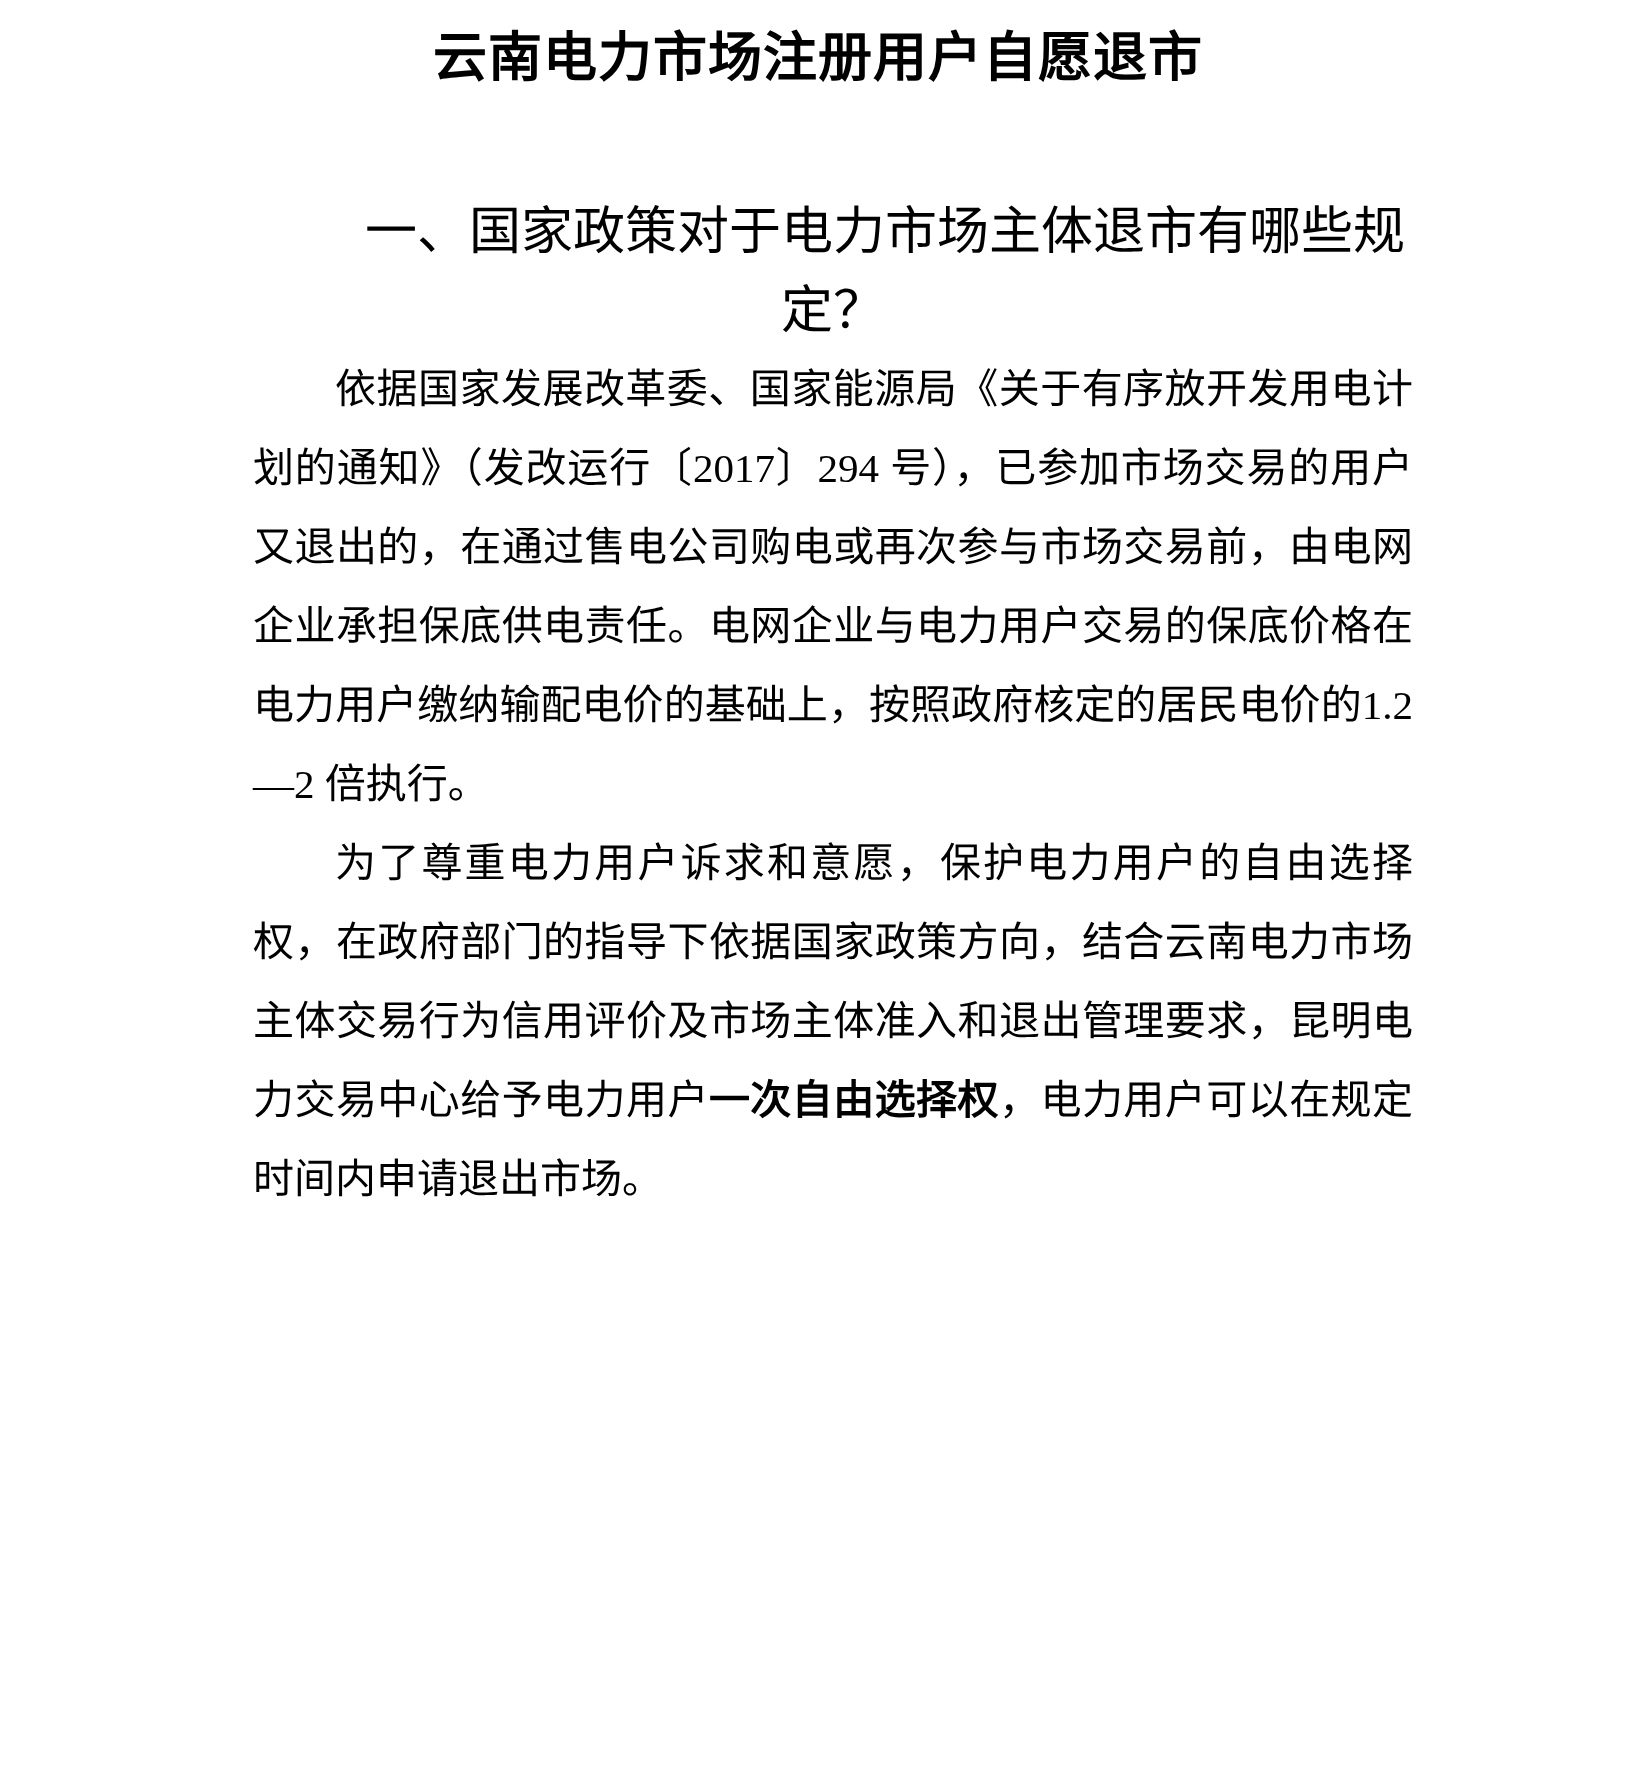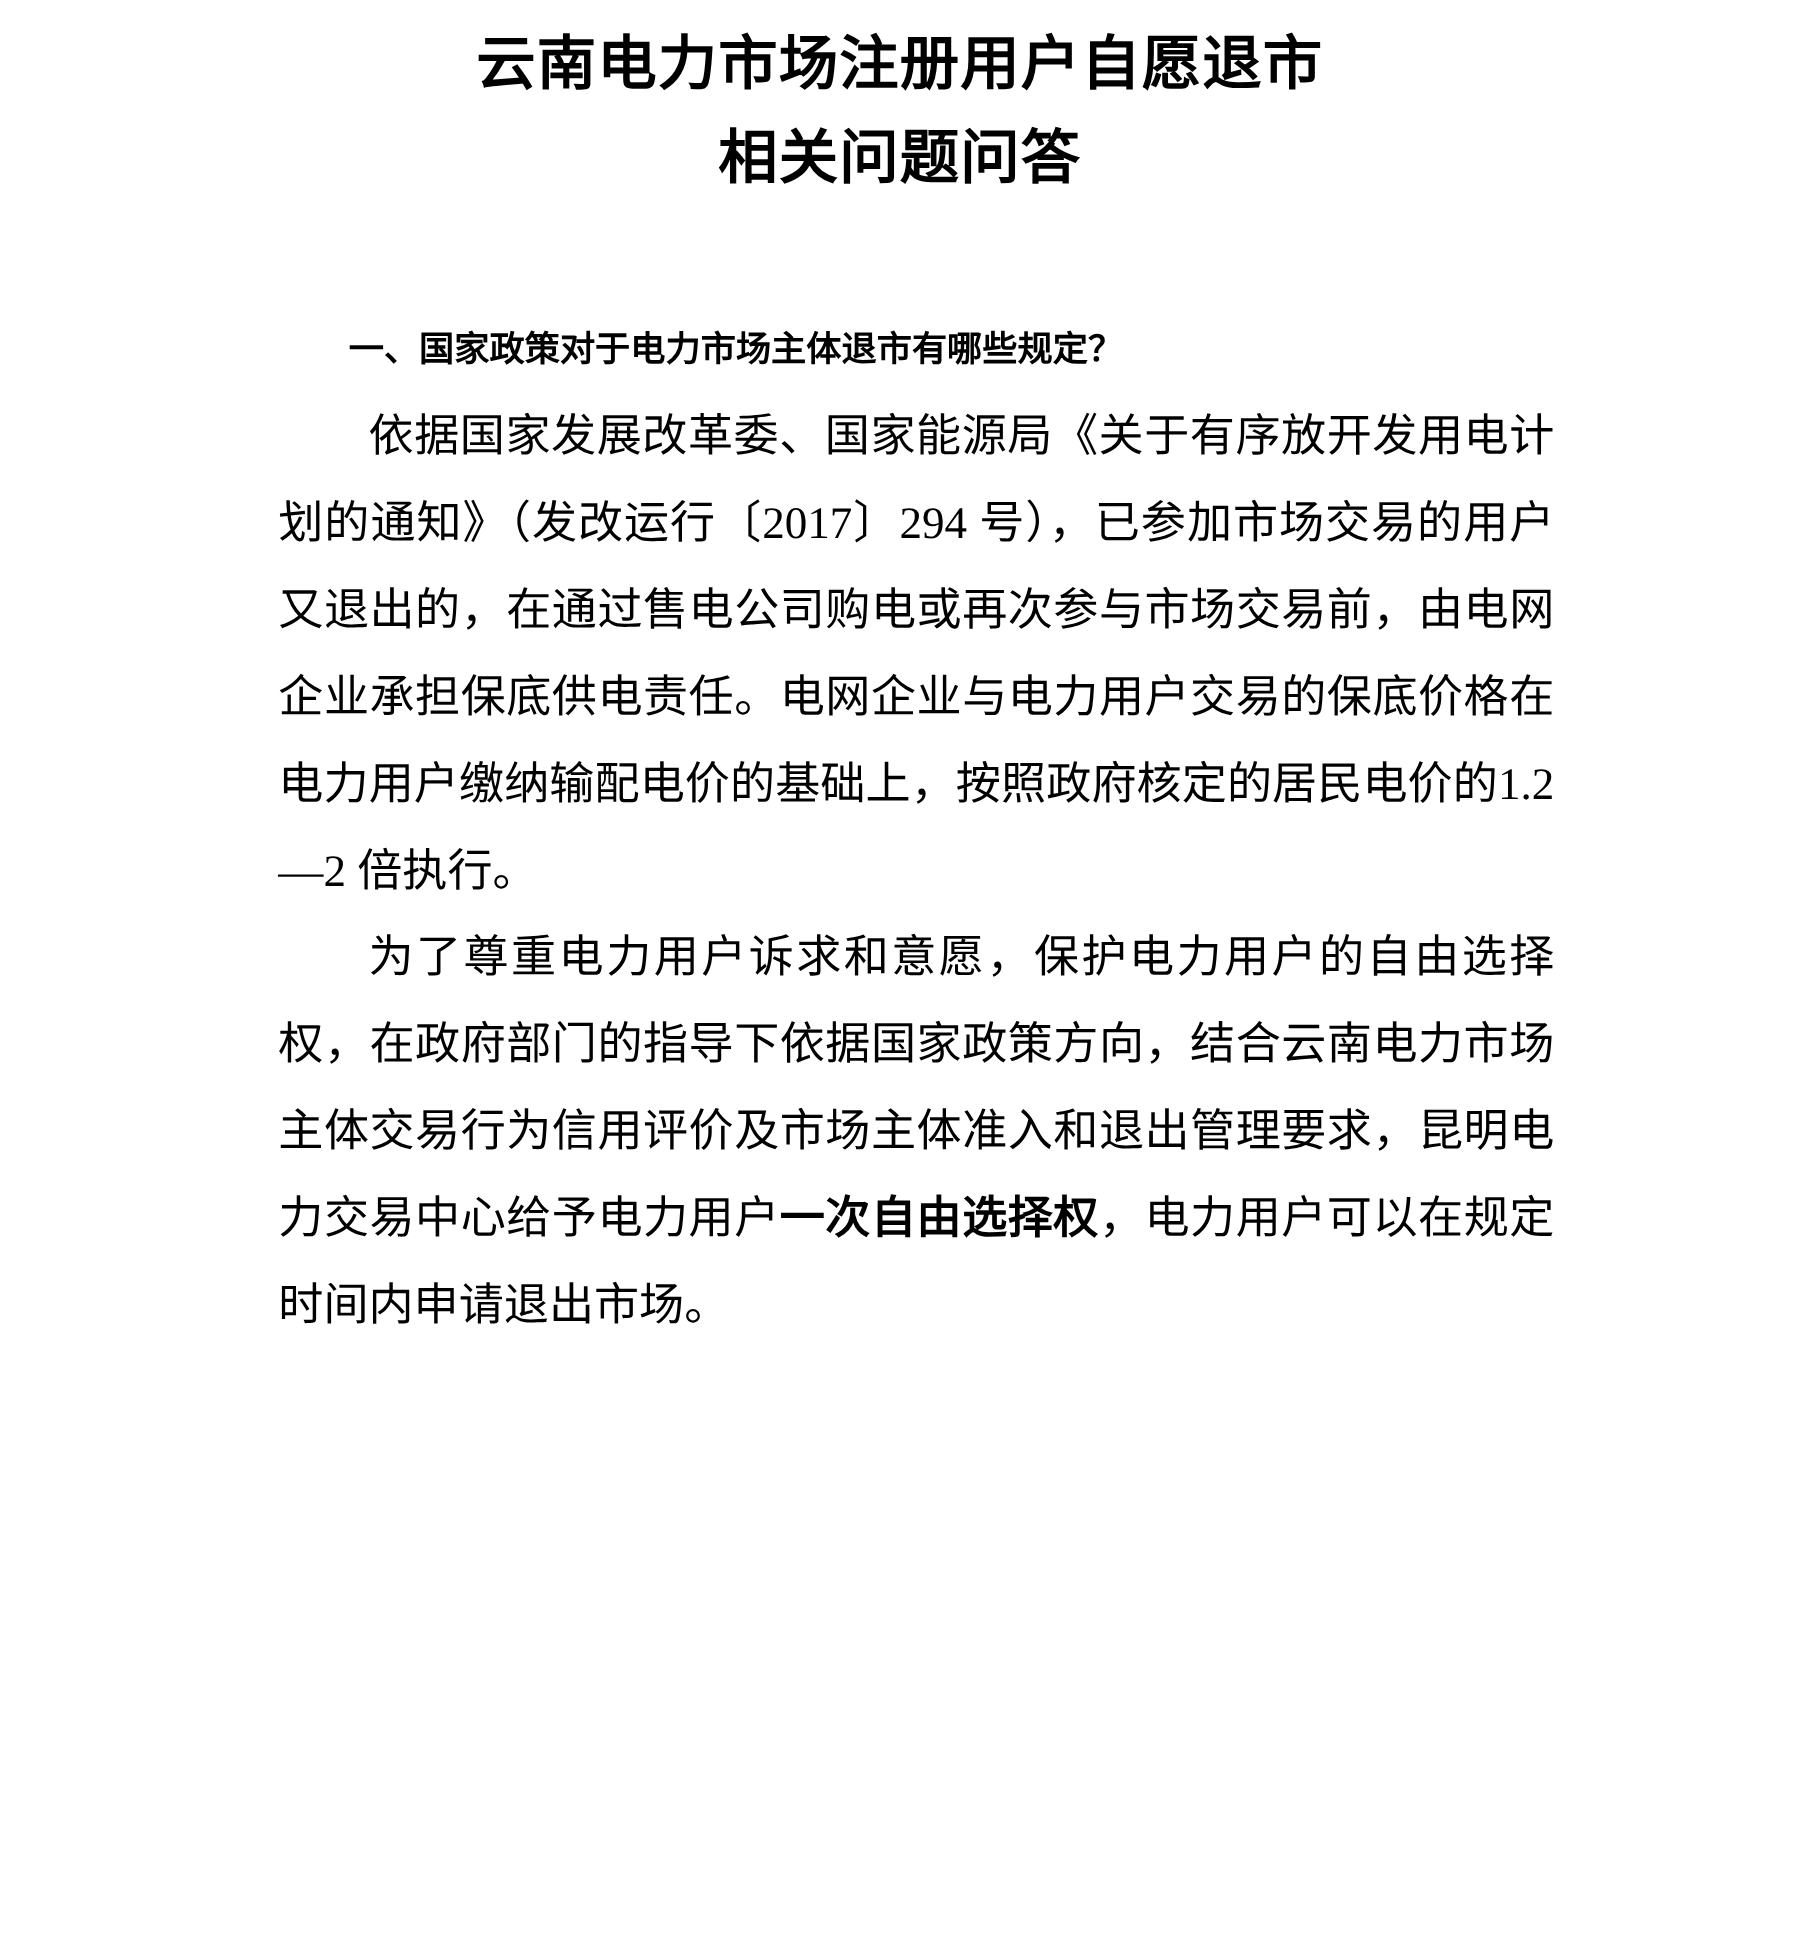--- a/index.html
+++ b/index.html
@@ -27,42 +27,41 @@
     margin-left: 253px;
     width: 1160px;
     padding-top: 92px;
     font-size: 41px;
     line-height: 79px;
     text-align: justify;
     text-justify: inter-character;
   }
   .section-heading {
     font-family: "DejaVu Sans", "Liberation Sans", sans-serif;
-    font-weight: 700;
-    font-size: 32px;
+    font-weight: 400;
+    font-size: 52px;
     line-height: 79px;
     text-indent: 2em;
-    text-align: left;
+    text-align: center;
   }
   .body-para {
     text-indent: 2em;
   }
   .emph {
     font-weight: 700;
     font-family: Liberation Serif, serif;
   }
 </style>
 </head>
 <body>
 
 <div class="page">
 
   <h1 class="doc-title">
     <span class="title-line">云南电力市场注册用户自愿退市</span>
-    <span class="title-line">相关问题问答</span>
   </h1>
 
   <div class="content">
 
     <h2 class="section-heading">一、国家政策对于电力市场主体退市有哪些规定？</h2>
 
 
     <p class="body-para">依据国家发展改革委、国家能源局《关于有序放开发用电计划的通知》（发改运行〔2017〕294 号），已参加市场交易的用户又退出的，在通过售电公司购电或再次参与市场交易前，由电网企业承担保底供电责任。电网企业与电力用户交易的保底价格在电力用户缴纳输配电价的基础上，按照政府核定的居民电价的1.2—2 倍执行。</p>
 
 

